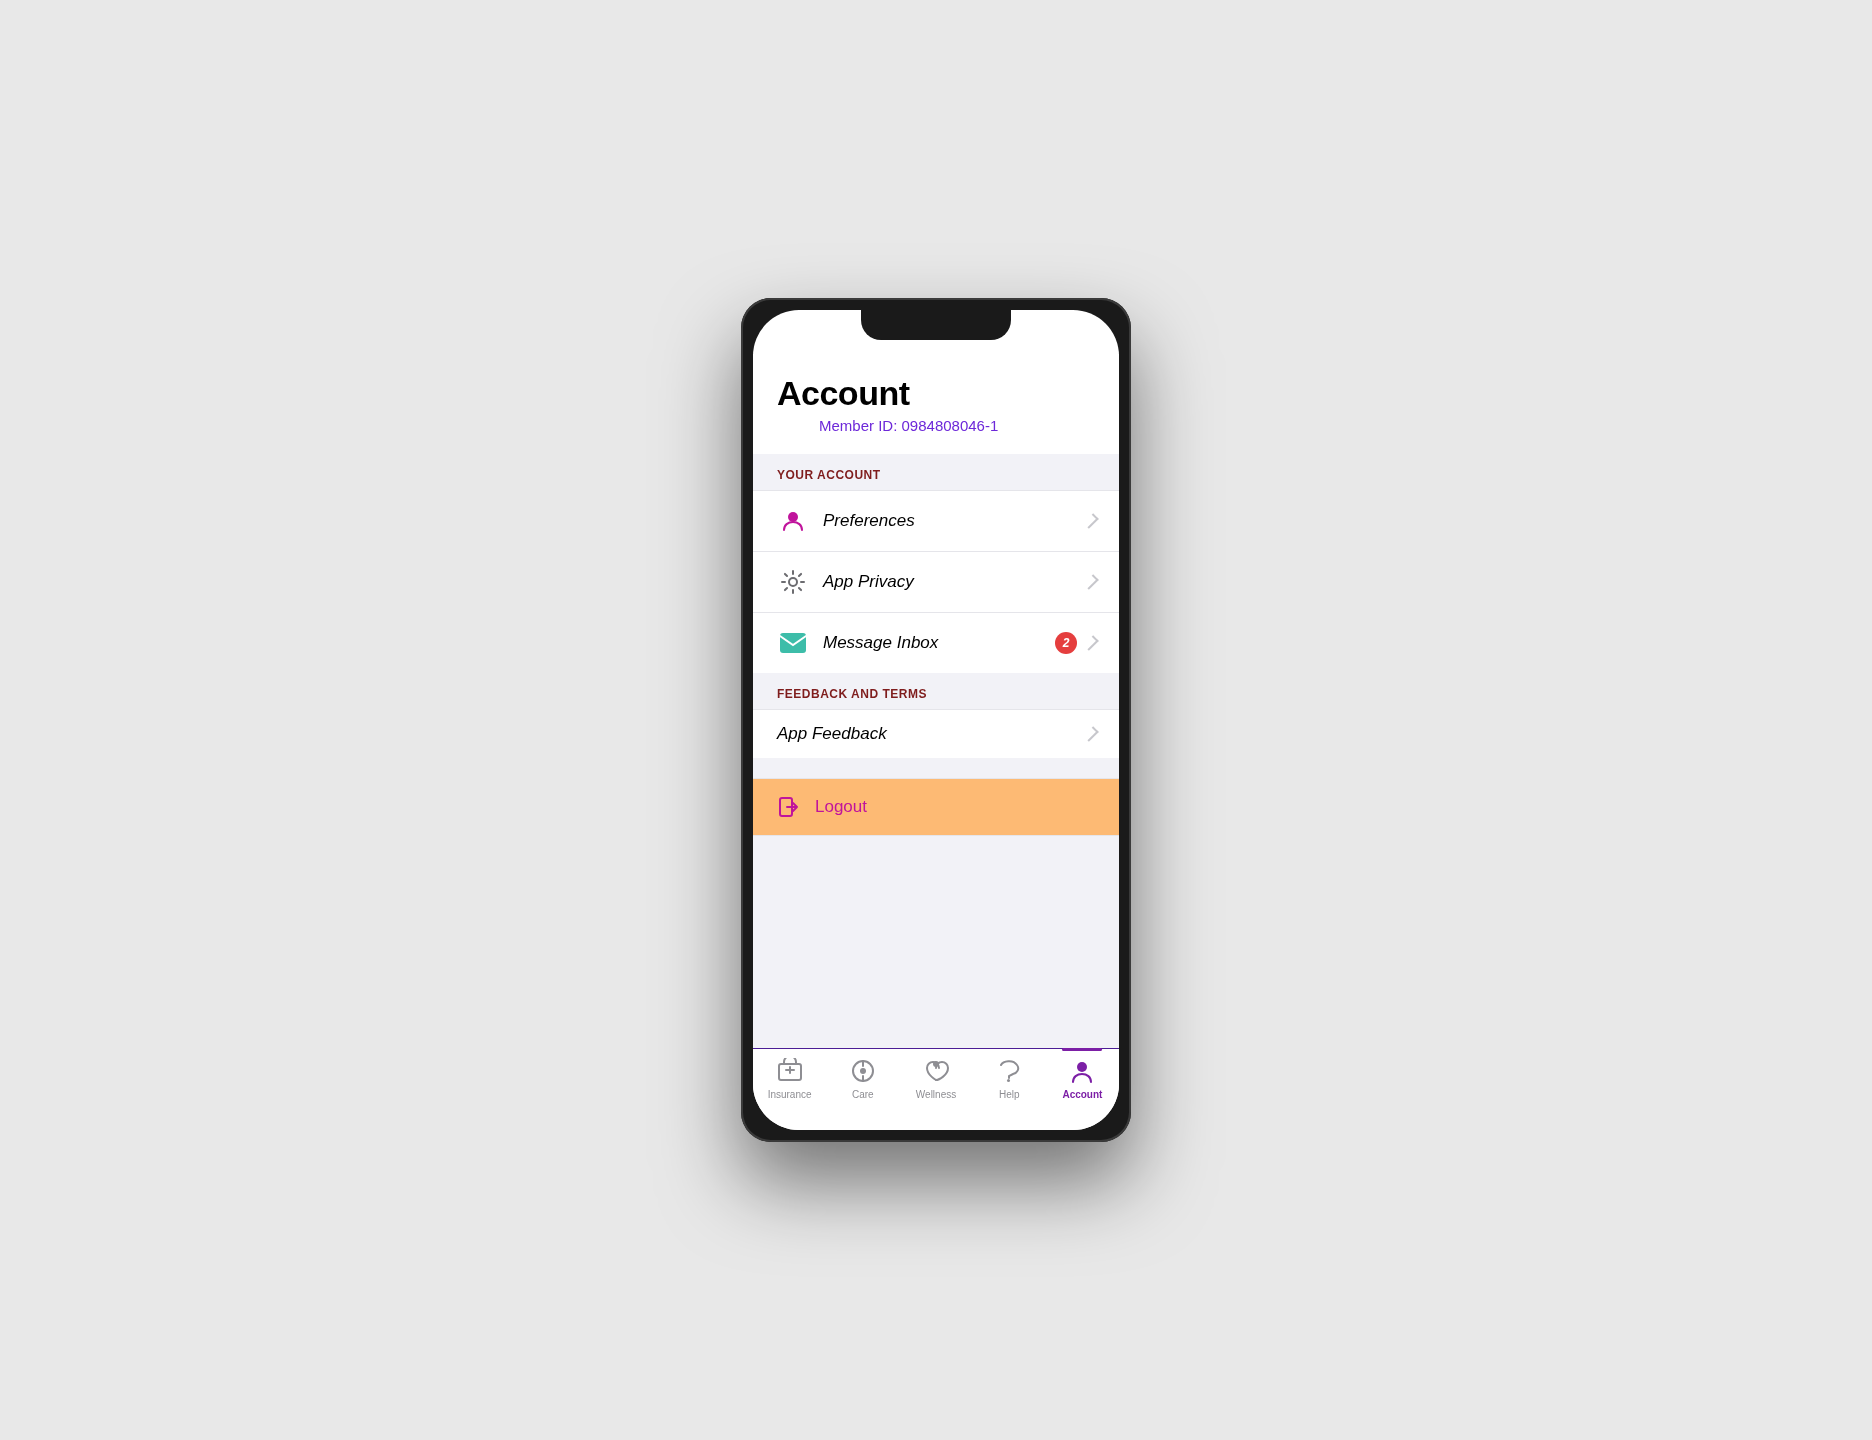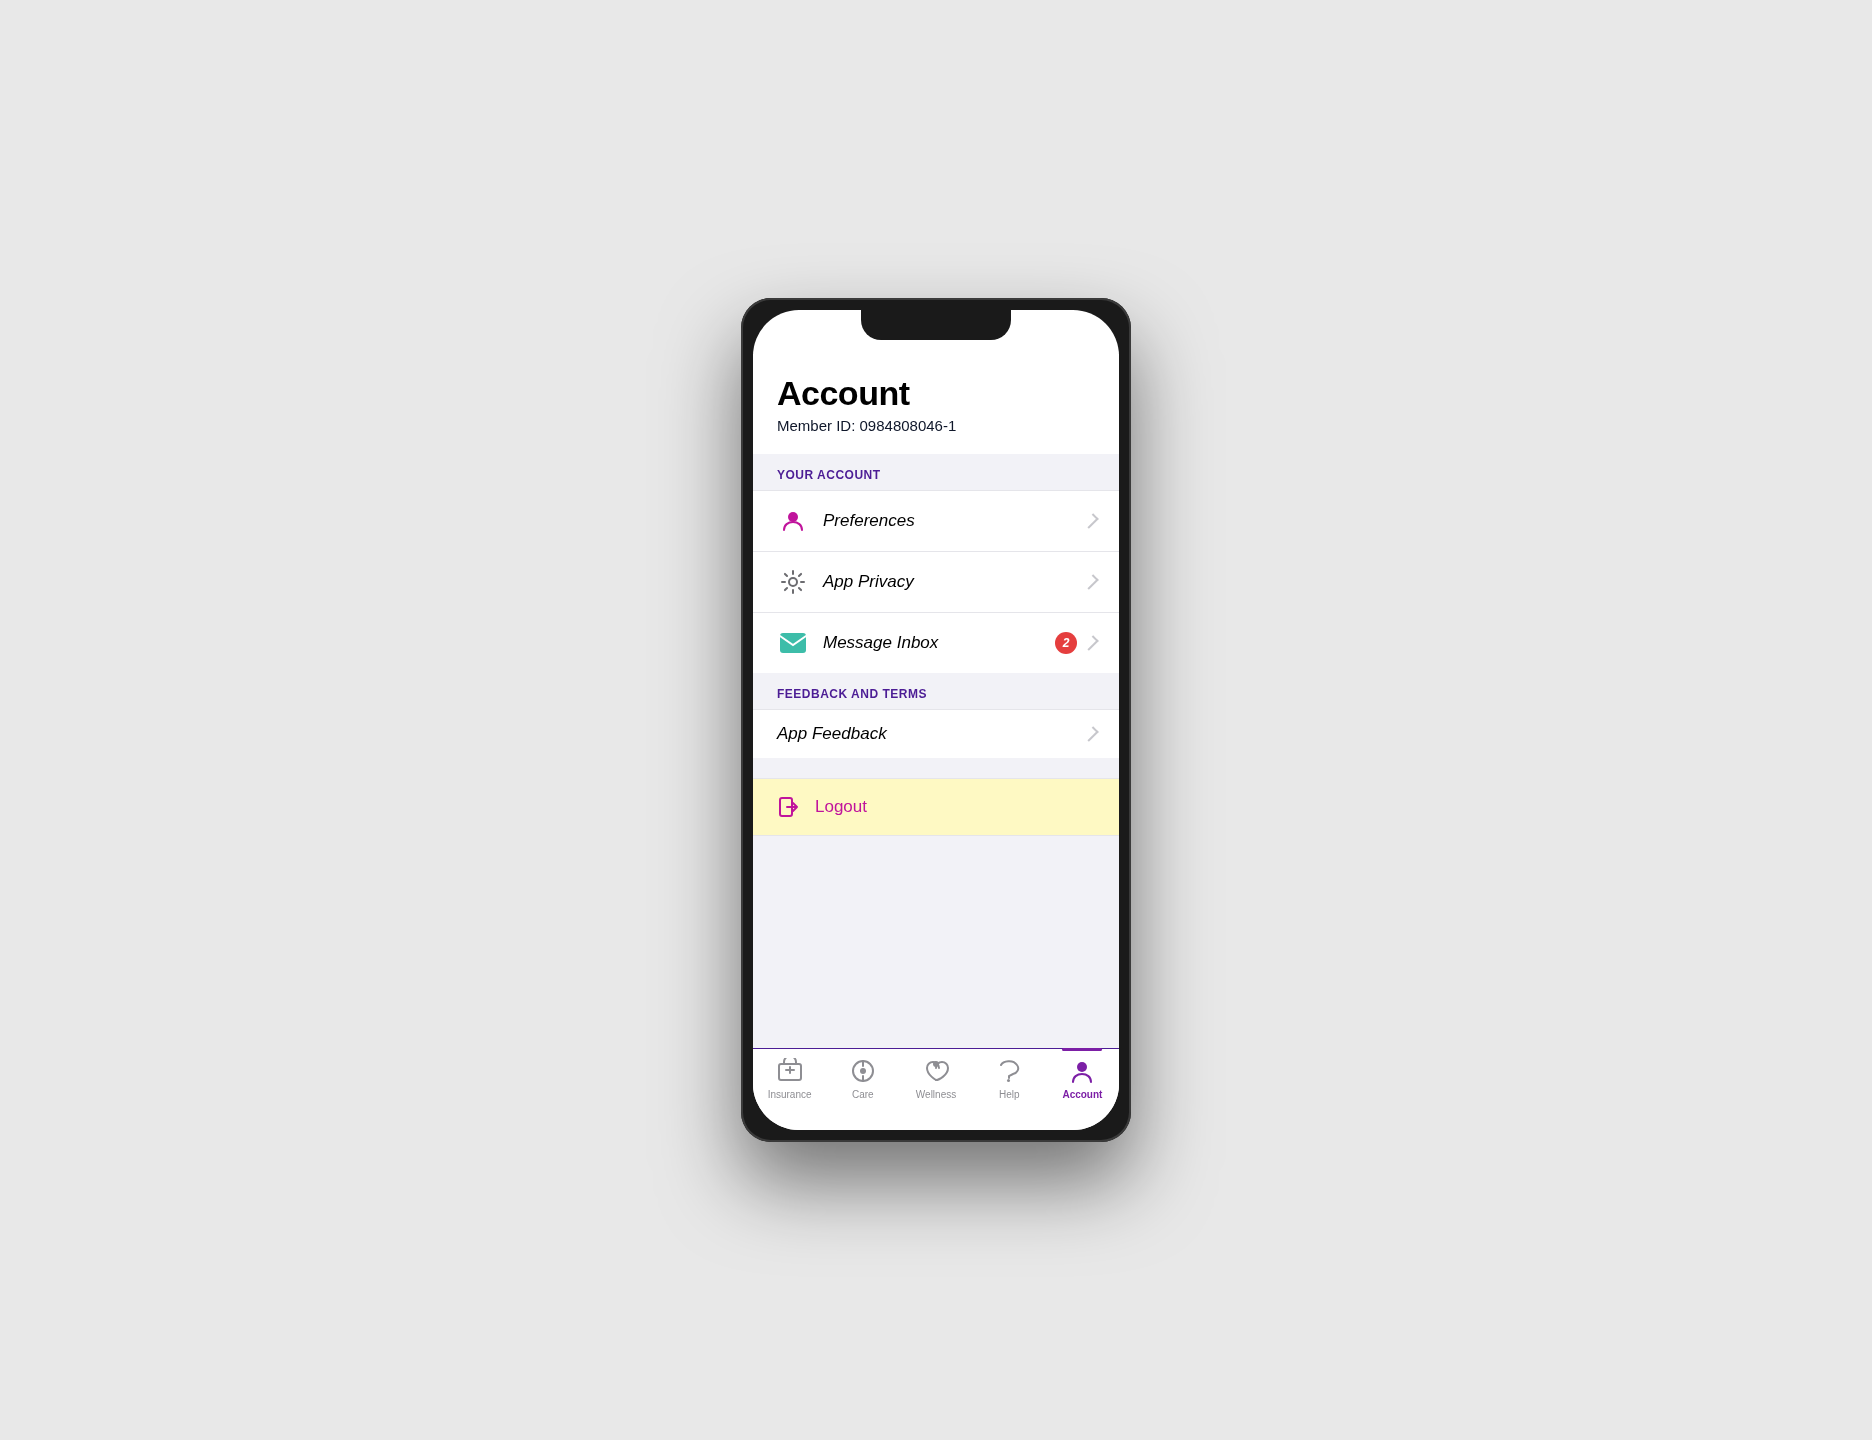--- a/index.html
+++ b/index.html
@@ -70,35 +70,36 @@
 
     .page-title {
       font-size: 34px;
       font-weight: 700;
       color: #000;
       letter-spacing: -0.5px;
     }
 
     .member-id {
       font-size: 15px;
-      color: #0f172a;
+      color: #6d28d9;
       margin-top: 4px;
+      margin-left: 42px;
     }
 
     
     .section-group {
       margin-top: 0;
     }
 
     .section-header {
       background: #f2f2f7;
       padding: 14px 24px 8px 24px;
       font-size: 12px;
       font-weight: 600;
-      color: #4c1d95;
+      color: #7f1d1d;
       letter-spacing: 0.5px;
       text-transform: uppercase;
     }
 
     .menu-list {
       background: #fff;
       border-top: 1px solid #e5e5ea;
     }
 
     .menu-item {
@@ -151,21 +152,21 @@
       width: 8px;
       height: 14px;
       border-right: 2px solid #c7c7cc;
       border-top: 2px solid #c7c7cc;
       transform: rotate(45deg);
       flex-shrink: 0;
     }
 
     
     .logout-section {
-      background: #fef9c3;
+      background: #fdba74;
       border-top: 1px solid #e5e5ea;
       border-bottom: 1px solid #e5e5ea;
       margin-top: 20px;
     }
 
     .logout-item {
       display: flex;
       align-items: center;
       padding: 16px 24px;
       cursor: pointer;

